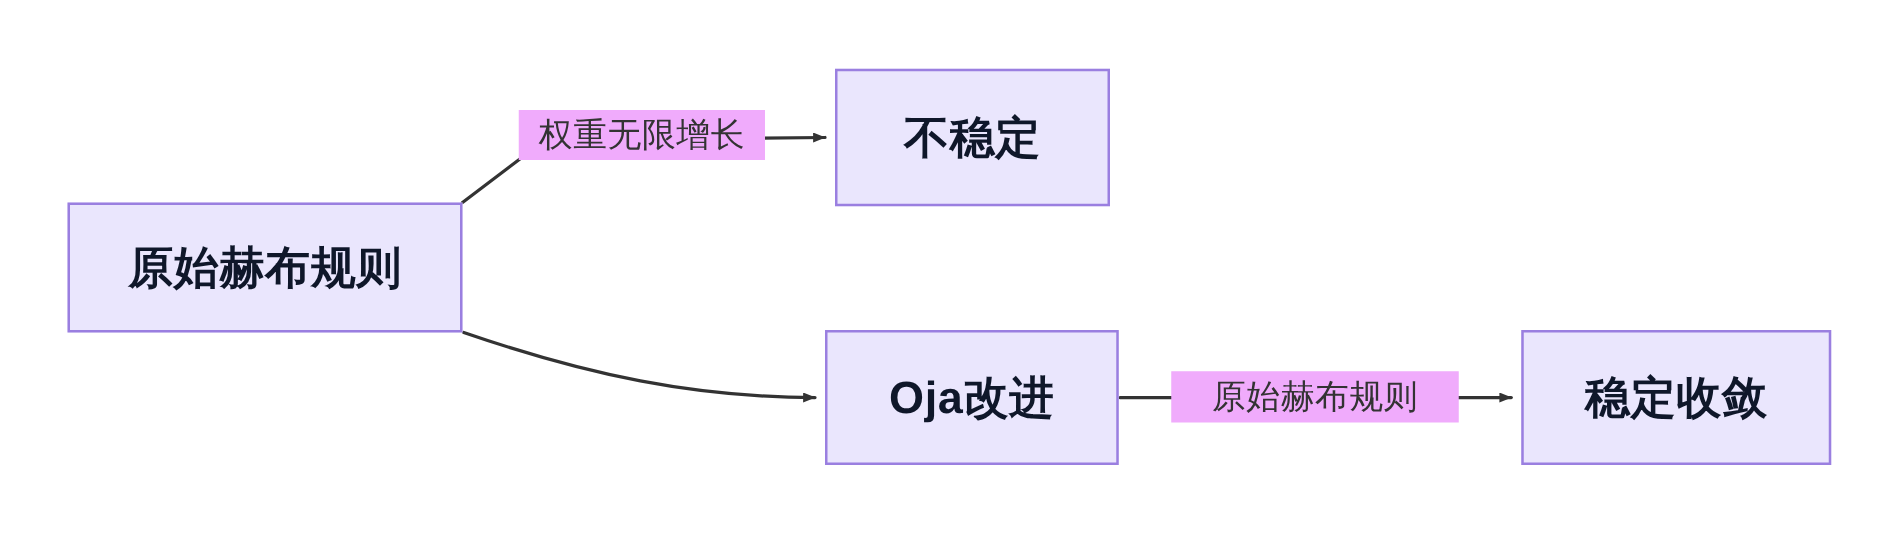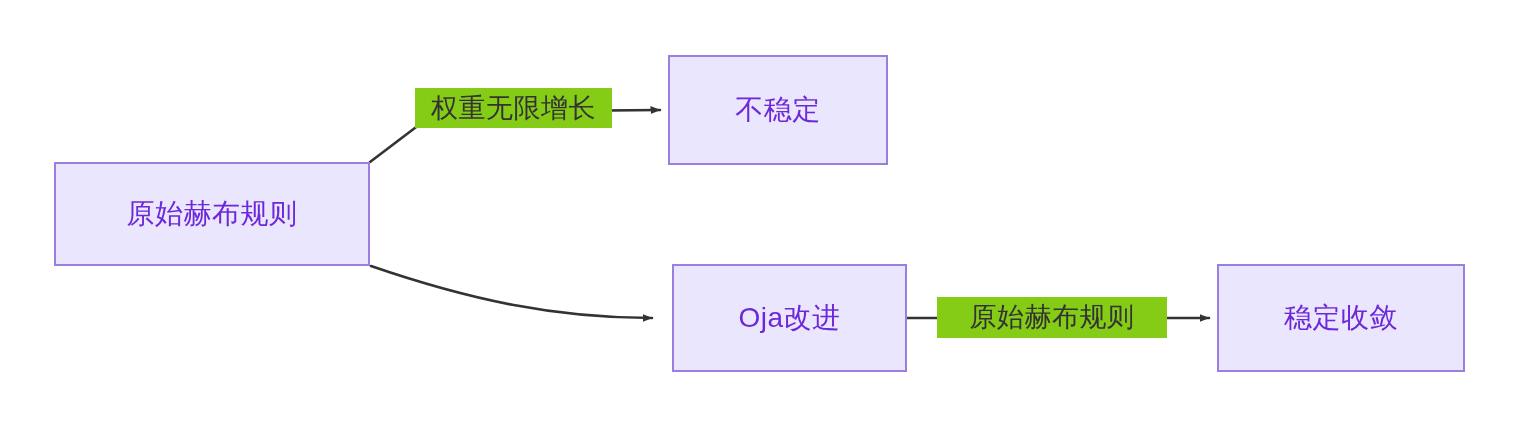--- a/index.html
+++ b/index.html
@@ -28,41 +28,42 @@
     pointer-events: none;
   }
   .node {
     position: absolute;
     box-sizing: border-box;
     background: #eae6fd;
     border: 2px solid #9a7fe0;
     display: flex;
     align-items: center;
     justify-content: center;
-    color: #6d28d9;
-    font-size: 28px;
+    color: #0f172a;
+    font-size: 36px;
     line-height: 1.2;
     white-space: nowrap;
     letter-spacing: 0.5px;
+    font-weight: bold;
   }
   .edge-label {
     position: absolute;
     box-sizing: border-box;
-    background: #84cc16;
+    background: #f0abfc;
     color: #333333;
     font-size: 27px;
     line-height: 40px;
     white-space: nowrap;
     text-align: center;
     letter-spacing: 0.5px;
   }
   
   #node-hebb      { left: 54px;   top: 162px; width: 316px; height: 104px; text-align: right; }
   #node-unstable  { left: 668px;  top: 55px;  width: 220px; height: 110px; }
-  #node-oja       { left: 660px;  top: 264px; width: 235px; height: 108px; margin-left: 12px; }
+  #node-oja       { left: 660px;  top: 264px; width: 235px; height: 108px; }
   #node-converge  { left: 1217px; top: 264px; width: 248px; height: 108px; }
   
   #label-growth   { left: 415px;  top: 88px;  width: 197px; height: 40px; }
   #label-decay    { left: 937px;  top: 297px; width: 230px; height: 41px; }
 </style>
 </head>
 <body>
 
 <div id="canvas">
 

